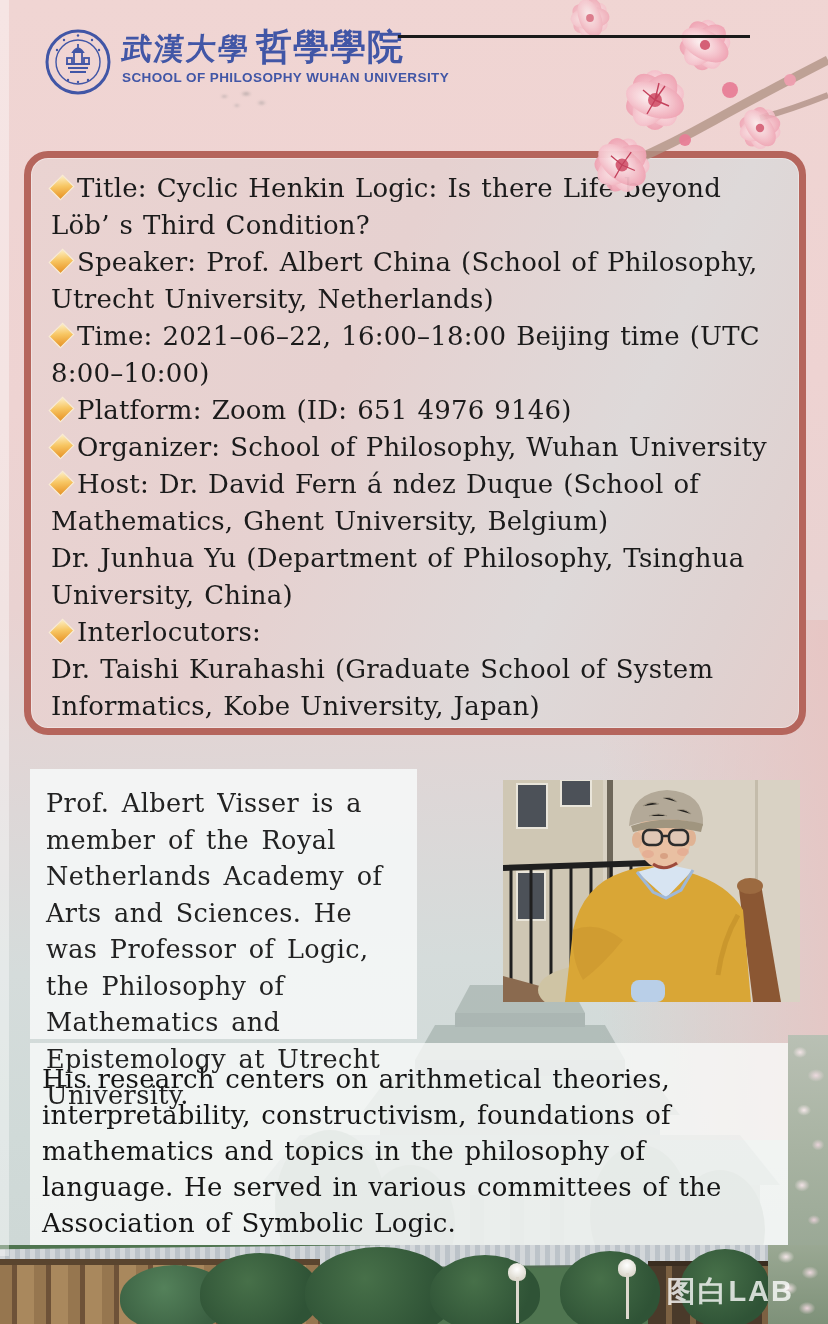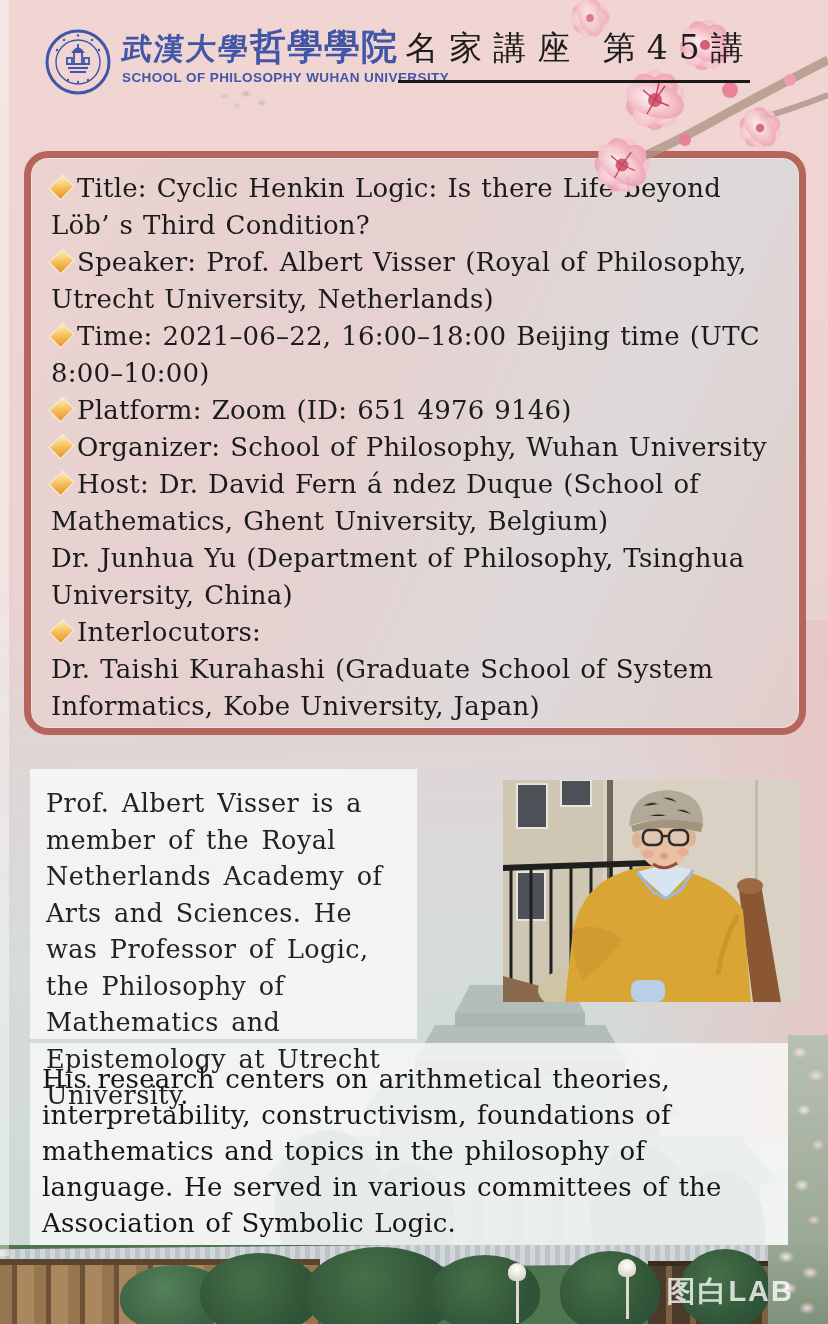--- a/index.html
+++ b/index.html
@@ -11,21 +11,21 @@
   .edge-light{position:absolute;left:0;top:0;width:9px;height:1256px;background:rgba(255,255,255,.38);z-index:5;}
   .right-blush{position:absolute;right:0;top:620px;width:230px;height:520px;z-index:0;
     background:linear-gradient(to left,rgba(231,196,194,.85),rgba(231,196,194,0));}
 
   
   .logo-row{position:absolute;left:44px;top:28px;display:flex;align-items:flex-start;z-index:6;}
   .seal{width:68px;height:68px;flex:0 0 auto;}
   .logo-text{margin-left:10px;}
   .cn-line{white-space:nowrap;color:#4156a6;line-height:1;}
   .cn-script{font-size:30px;font-weight:600;transform:skewX(-6deg);display:inline-block;letter-spacing:2px;}
-  .cn-dept{font-size:36px;font-weight:700;letter-spacing:1px;display:inline-block;margin-left:0;}
+  .cn-dept{font-size:36px;font-weight:700;letter-spacing:1px;display:inline-block;margin-left:6px;}
   .en-line{color:#4156a6;font-family:Liberation Sans, sans-serif;font-weight:700;font-size:13.5px;letter-spacing:.4px;margin-top:6px;white-space:nowrap;}
   .smudge{position:absolute;left:212px;top:86px;width:62px;height:26px;z-index:6;opacity:.5;filter:blur(1px);
     background:
      radial-gradient(6px 3px at 20% 40%,#8a8a8a 0%,transparent 70%),
      radial-gradient(8px 4px at 55% 30%,#7d7d7d 0%,transparent 70%),
      radial-gradient(7px 4px at 80% 65%,#8a8a8a 0%,transparent 70%),
      radial-gradient(5px 3px at 40% 75%,#909090 0%,transparent 70%);}
 
   .series{position:absolute;left:380px;top:26px;width:400px;z-index:6;text-align:center;}
   .series-title{font-size:33px;letter-spacing:11px;color:#1d1d1d;white-space:nowrap;text-align:center;}
@@ -148,27 +148,26 @@
       </g>
     </svg>
     <div class="logo-text">
       <div class="cn-line"><span class="cn-script">武漢大學</span><span class="cn-dept">哲學學院</span></div>
       <div class="en-line">SCHOOL OF PHILOSOPHY  WUHAN UNIVERSITY</div>
     </div>
   </div>
   <div class="smudge"></div>
 
   <div class="series">
-    <div class="series-title">名家講座 第45講</div>
     <div class="series-divider"></div>
   </div>
 
   <div class="card">
     <div class="item"><span class="diamond"></span><span>Title: Cyclic Henkin Logic: Is there Life beyond Löb’ s Third Condition?</span></div>
-    <div class="item"><span class="diamond"></span><span>Speaker: Prof. Albert Visser (Royal of Philosophy, Utrecht University, Netherlands)</span></div>
+    <div class="item"><span class="diamond"></span><span>Speaker: Prof. Albert China (School of Philosophy, Utrecht University, Netherlands)</span></div>
     <div class="item"><span class="diamond"></span><span>Time: 2021–06–22, 16:00–18:00 Beijing time (UTC 8:00–10:00)</span></div>
     <div class="item"><span class="diamond"></span><span>Platform: Zoom (ID: 651 4976 9146)</span></div>
     <div class="item"><span class="diamond"></span><span>Organizer: School of Philosophy, Wuhan University</span></div>
     <div class="item"><span class="diamond"></span><span>Host: Dr. David Fern á ndez Duque (School of Mathematics, Ghent University, Belgium)</span></div>
     <div class="item"><span>Dr. Junhua Yu  (Department of Philosophy, Tsinghua University, China)</span></div>
     <div class="item"><span class="diamond"></span><span>Interlocutors:</span></div>
     <div class="item"><span>Dr. Taishi Kurahashi (Graduate School of System Informatics, Kobe University, Japan)</span></div>
   </div>
 
   <svg class="blossoms" viewBox="0 0 398 230">

